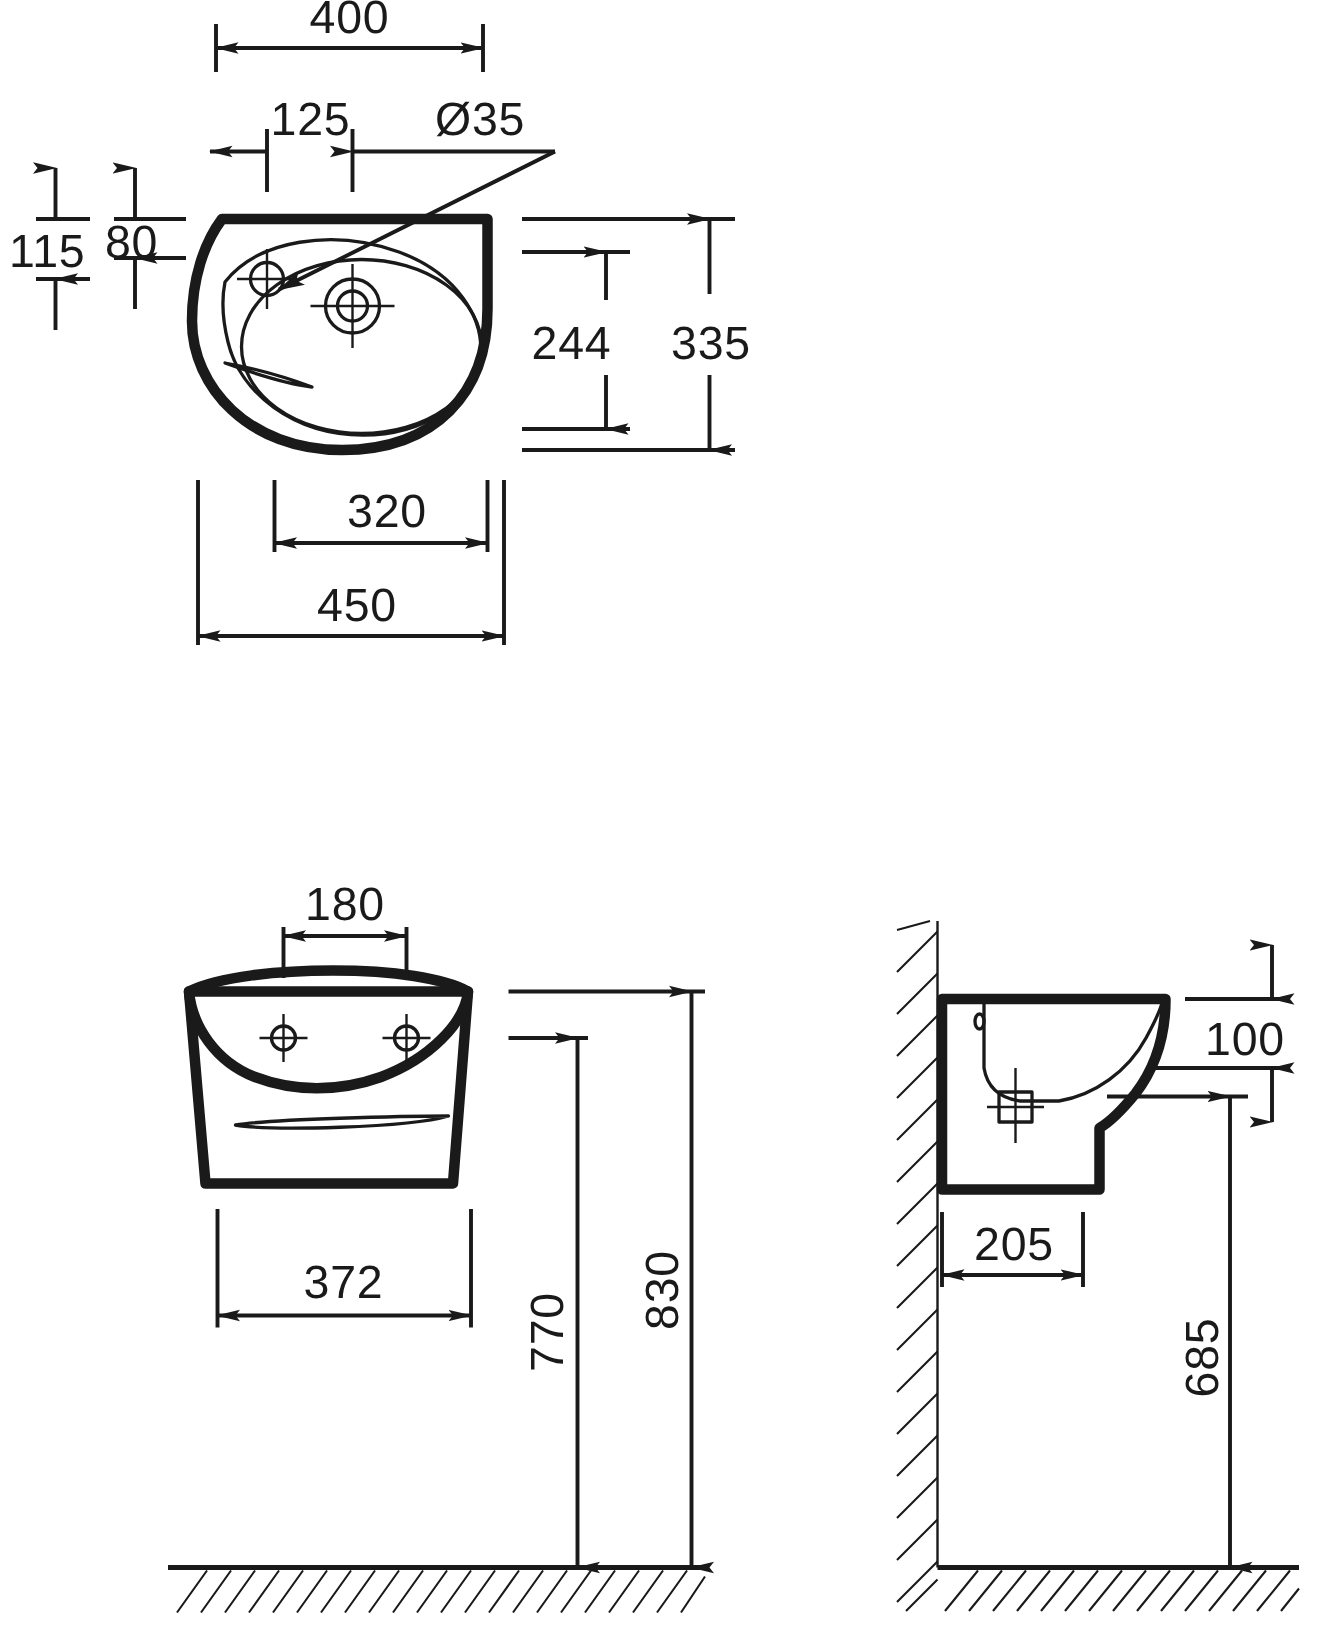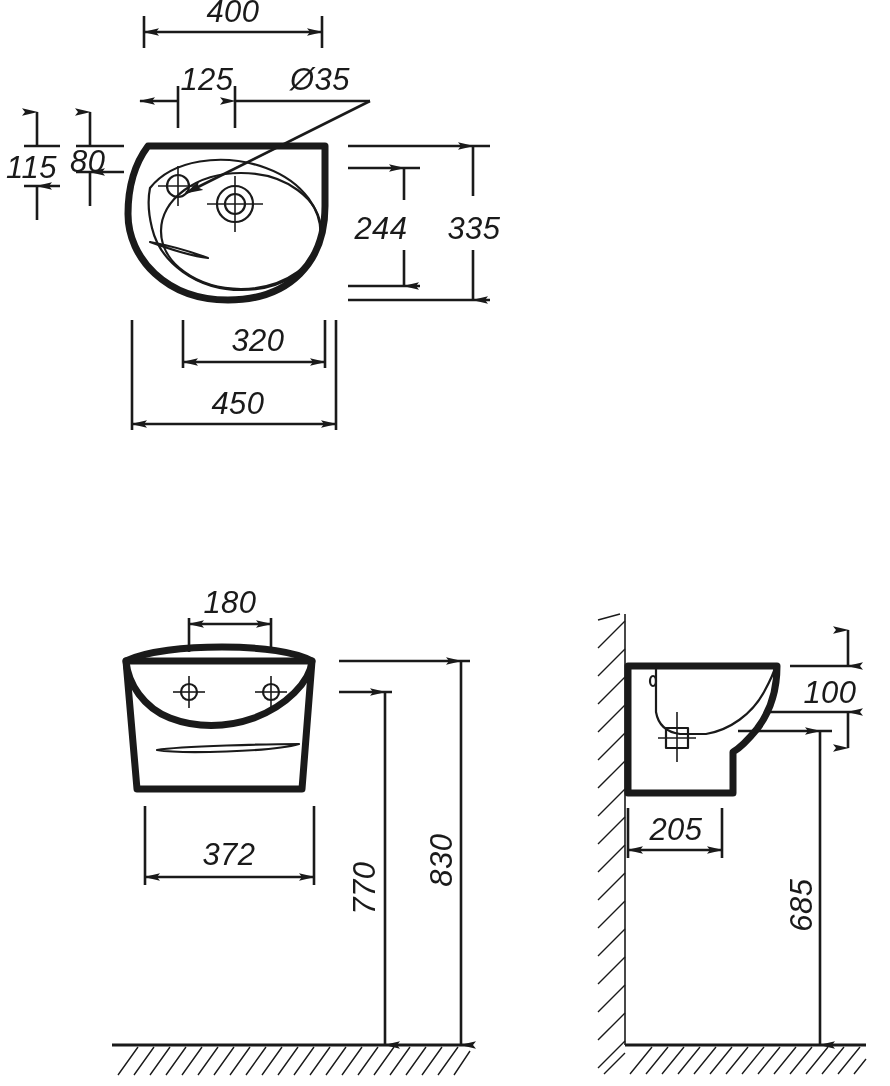--- a/index.html
+++ b/index.html
@@ -9,21 +9,20 @@
   }
   body {
     font-family: "Liberation Sans", sans-serif;
   }
   #sheet {
     position: relative;
     width: 890px;
     height: 1086px;
     background: #ffffff;
     overflow: hidden;
-    font-style: italic;
   }
   #sheet svg {
     position: absolute;
     left: 0;
     top: 0;
     display: block;
   }
   text {
     font-family: "Liberation Sans", sans-serif;
     fill: #1a1a1a;

